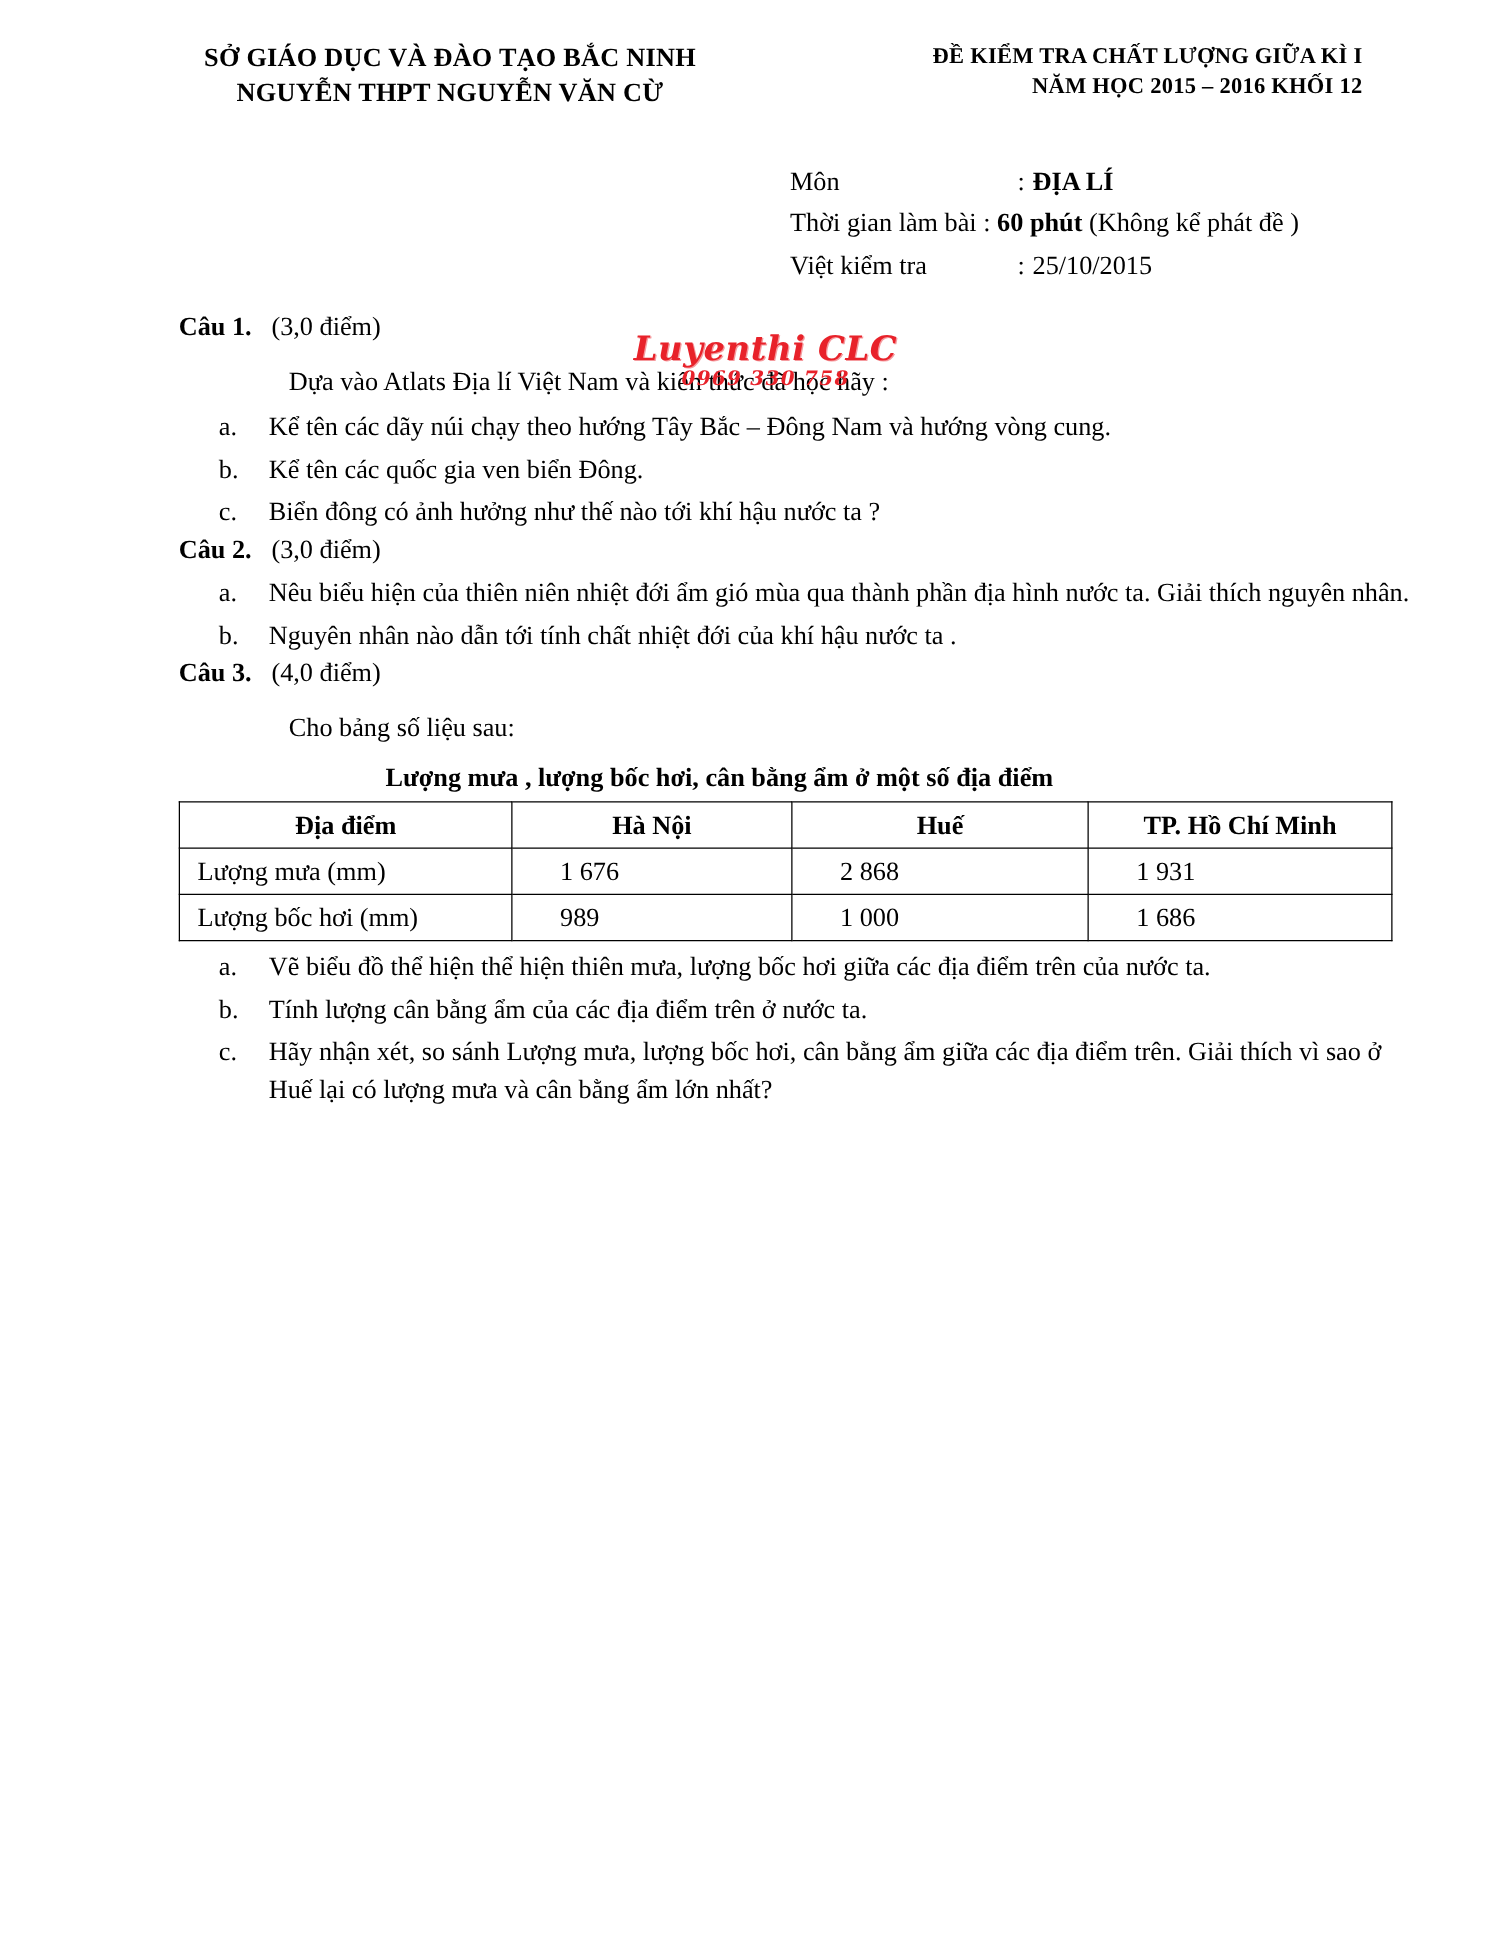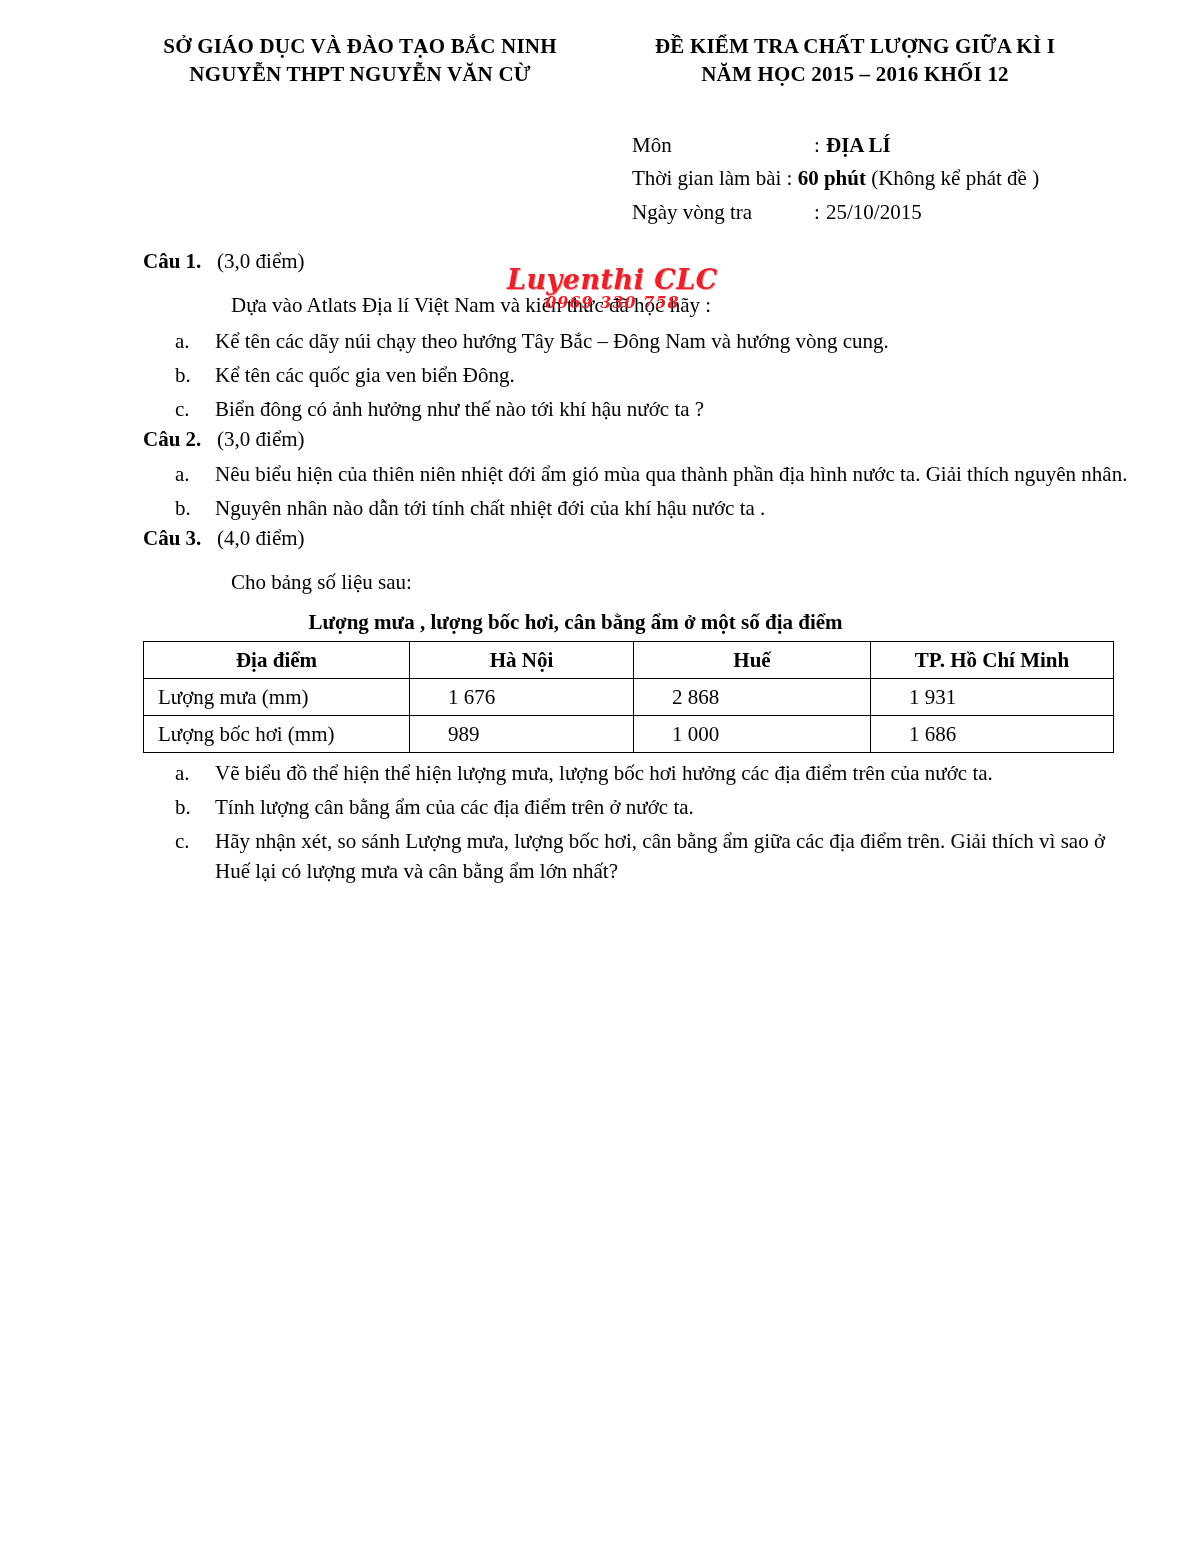--- a/index.html
+++ b/index.html
@@ -28,23 +28,23 @@
     width: 520px;
     margin-left: 100px;
     text-align: center;
     font-weight: bold;
     font-size: 21px;
     line-height: 1.35;
     letter-spacing: 0.2px;
   }
   .header-right {
     width: 470px;
-    text-align: center;
-    font-weight: bold;
-    font-size: 21px;
+    text-align: right;
+    font-weight: bold;
+    font-size: 18px;
     line-height: 1.35;
     letter-spacing: 0.2px;
   }
 
   
   .subject-block {
     margin-top: 40px;
     margin-left: 632px;
     font-size: 21px;
     line-height: 1.6;
@@ -190,21 +190,21 @@
       <span class="subject-value-bold">ĐỊA LÍ</span>
     </div>
     <div class="subject-row">
       <span>Thời gian làm bài :</span>
       <span>&nbsp;</span>
       <span class="subject-value-bold">60 phút</span>
       <span>&nbsp;</span>
       <span>(Không kể phát đề )</span>
     </div>
     <div class="subject-row">
-      <span class="subject-label">Ngày vòng tra</span>
+      <span class="subject-label">Việt kiểm tra</span>
       <span class="subject-colon">:</span>
       <span>25/10/2015</span>
     </div>
   </div>
 
   <div class="logo">
     <div class="logo-name">Luyenthi CLC</div>
     <div class="logo-phone">0969 330 758</div>
   </div>
 
@@ -283,21 +283,21 @@
           <td class="val">989</td>
           <td class="val">1 000</td>
           <td class="val">1 686</td>
         </tr>
       </tbody>
     </table>
 
     <ol class="alpha after-table">
       <li>
         <span class="marker">a.</span>
-        <span>Vẽ biểu đồ thể hiện thể hiện lượng mưa, lượng bốc hơi hưởng các địa điểm trên của nước ta.</span>
+        <span>Vẽ biểu đồ thể hiện thể hiện thiên mưa, lượng bốc hơi giữa các địa điểm trên của nước ta.</span>
       </li>
       <li>
         <span class="marker">b.</span>
         <span>Tính lượng cân bằng ẩm của các địa điểm trên ở nước ta.</span>
       </li>
       <li>
         <span class="marker">c.</span>
         <span>Hãy nhận xét, so sánh Lượng mưa, lượng bốc hơi, cân bằng ẩm giữa các địa điểm trên. Giải thích vì sao ở Huế lại có lượng mưa và cân bằng ẩm lớn nhất?</span>
       </li>
     </ol>

